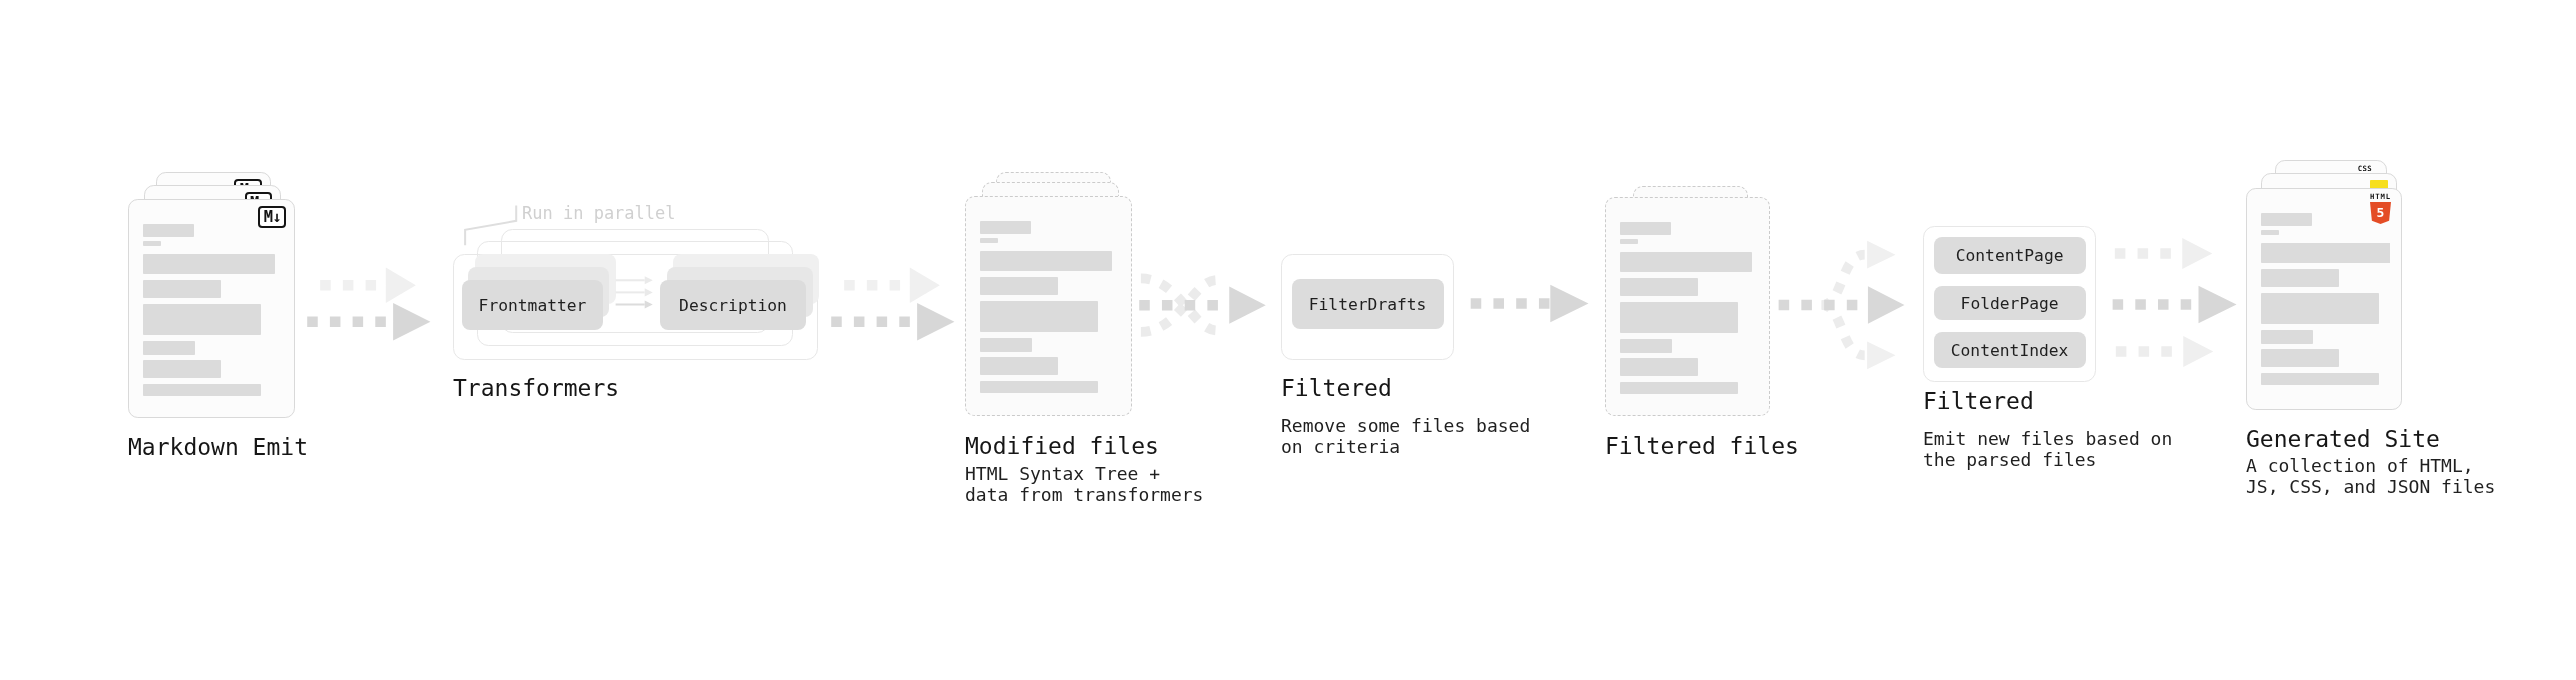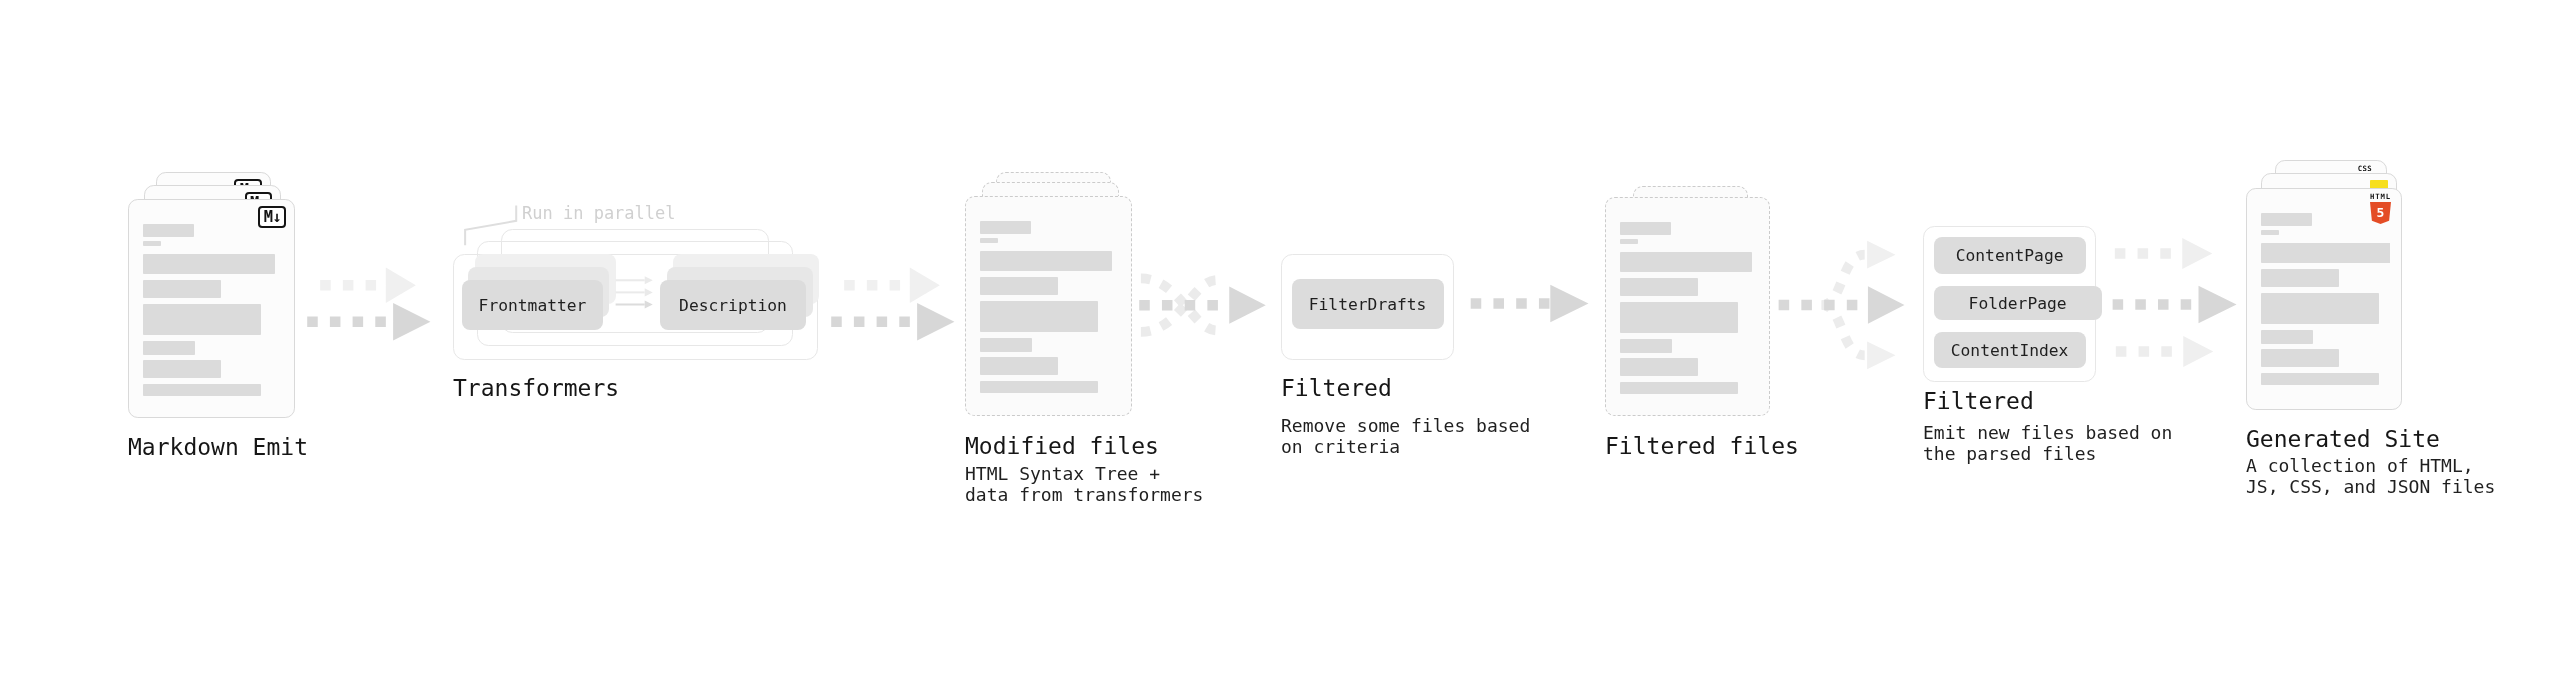--- a/index.html
+++ b/index.html
@@ -186,24 +186,24 @@
     <polygon points="111,1 111,35 146,18" fill="#f0f0f0"></polygon>
     <path d="M 55,80 C 82,80 78,142 108,142" fill="none" stroke="#ececec" stroke-width="12" stroke-dasharray="12 14"></path>
     <polygon points="111,125 111,159 146,142" fill="#f0f0f0"></polygon>
     <line x1="2" y1="80" x2="112" y2="80" stroke="#d8d8d8" stroke-width="13" stroke-dasharray="13 15"></line>
     <polygon points="112,57 112,103 157,80" fill="#d8d8d8"></polygon>
   </svg>
 
   <section class="node" style="left:1923px;top:226px;width:260px;height:268px">
     <div class="gbox filled" style="left:0;top:0;width:173px;height:156px"></div>
     <div class="pill" style="left:10.6px;top:11.4px;width:152px;height:37px">ContentPage</div>
-    <div class="pill" style="left:10.6px;top:60px;width:168px;height:34px">FolderPage</div>
+    <div class="pill" style="left:10.6px;top:60px;width:152px;height:34px">FolderPage</div>
     <div class="pill" style="left:10.6px;top:106px;width:152px;height:36px">ContentIndex</div>
     <h3 class="label" style="left:0;top:162px">Filtered</h3>
-    <div class="desc" style="left:0;top:196px">Emit new files based on
+    <div class="desc" style="left:0;top:202px">Emit new files based on
 the parsed files</div>
   </section>
 
   <svg class="arr" style="left:2113px;top:234px" width="106" height="39" viewBox="0 0 130 48">
     <line x1="2" y1="24" x2="85" y2="24" stroke="#ededed" stroke-width="13" stroke-dasharray="13 15"></line>
     <polygon points="85,5 85,43 122,24" fill="#efefef"></polygon>
   </svg>
   <svg class="arr" style="left:2111px;top:285px" width="128" height="39" viewBox="0 0 158 48">
     <line x1="2" y1="24" x2="108" y2="24" stroke="#d7d7d7" stroke-width="13" stroke-dasharray="13 15"></line>
     <polygon points="108,1 108,47 155,24" fill="#d7d7d7"></polygon>

